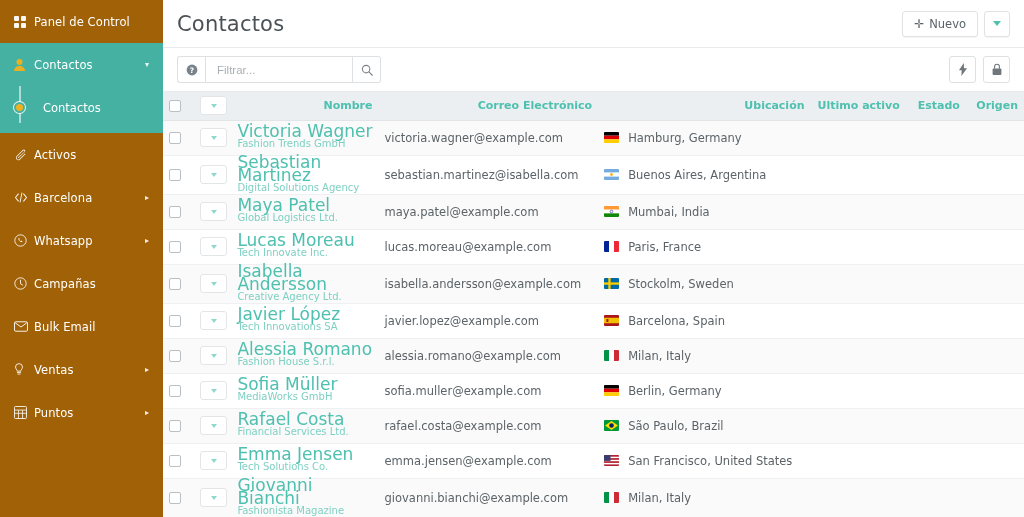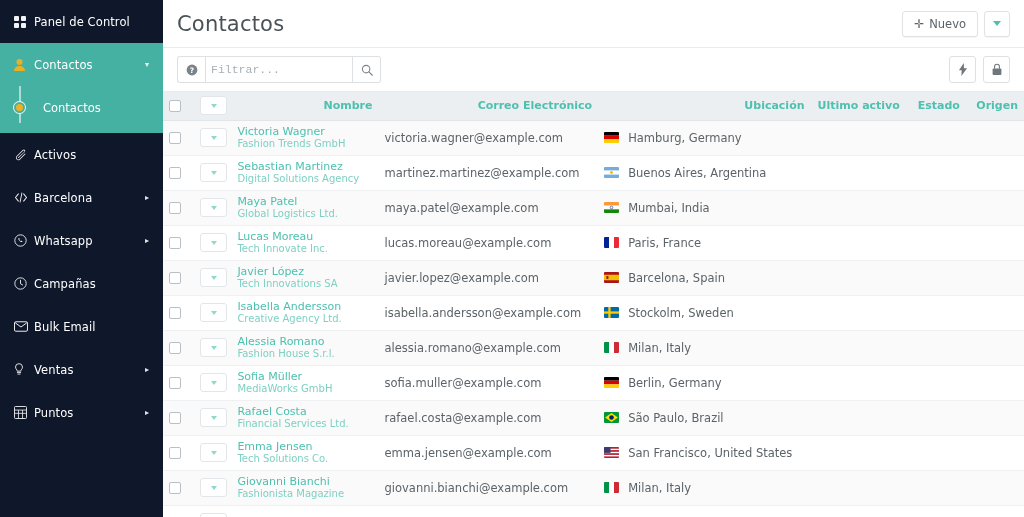--- a/index.html
+++ b/index.html
@@ -7,21 +7,21 @@
     width: 1024px; height: 517px;
     font-family: "DejaVu Sans", "Liberation Sans", sans-serif;
     background: #ffffff;
     overflow: hidden;
   }
   #app { display: flex; width: 1024px; height: 517px; }
 
   
   #sidebar {
     width: 163px; height: 517px; flex: 0 0 163px;
-    background: #0f172a;
+    background: #a16207;
     color: #ffffff;
     position: relative;
     overflow: hidden;
   }
   .nav-item {
     display: flex; align-items: center;
     height: 43px; padding: 0 14px;
     font-size: 11.5px; color: #ffffff;
     position: relative;
     cursor: pointer;
@@ -99,22 +99,22 @@
   .filter-group { display: flex; height: 27px; }
   .fg-addon, .fg-btn {
     width: 28px; border: 1px solid #dde1e4; background: #fff;
     display: flex; align-items: center; justify-content: center;
     color: #8a9298; cursor: pointer;
   }
   .fg-addon { border-radius: 3px 0 0 3px; border-right: none; }
   .fg-btn { border-radius: 0 3px 3px 0; border-left: none; }
   .fg-input {
     width: 148px; border: 1px solid #dde1e4; background: #fff;
-    font-size: 11.5px; color: #5b6368; padding: 0 5px;
-    font-family: Liberation Mono, monospace; outline: none;
+    font-size: 11.5px; color: #5b6368; padding: 0 11px;
+    font-family: Liberation Sans, sans-serif; outline: none;
   }
   .fg-input::placeholder { color: #a9b0b5; }
   .tool-btn {
     width: 27px; height: 27px; margin-left: 7px;
     border: 1px solid #dde1e4; border-radius: 3px; background: #fff;
     display: flex; align-items: center; justify-content: center;
     color: #6f777d; cursor: pointer;
   }
 
   
@@ -148,21 +148,21 @@
   }
   .ddbtn {
     width: 27px; height: 19px; border: 1px solid #e2e6e9; border-radius: 3px;
     background: #fff; display: flex; align-items: center; justify-content: center;
     cursor: pointer;
   }
   .ddcaret {
     width: 0; height: 0; border-left: 3.5px solid transparent;
     border-right: 3.5px solid transparent; border-top: 4px solid #8fd8cc;
   }
-  .name-main { color: #4ec0af; font-size: 11px; line-height: 13px; cursor: pointer; }
+  .name-main { color: #4ec0af; font-size: 17px; line-height: 13px; cursor: pointer; }
   .name-sub  { color: #7ed0c3; font-size: 10px; line-height: 12px; }
   .loc-cell { display: flex; align-items: center; gap: 9px; }
   .flag { width: 15px; height: 11px; flex: 0 0 15px; border-radius: 1px; overflow: hidden; display:block; }
 </style>
 </head>
 <body>
 
 <div id="app">
 
   <div id="sidebar">
@@ -383,21 +383,21 @@
               </td>
               <td>
                 <span class="ddbtn">
                   <span class="ddcaret"></span>
                 </span>
               </td>
               <td>
                 <div class="name-main">Sebastian Martinez</div>
                 <div class="name-sub">Digital Solutions Agency</div>
               </td>
-              <td>martinez.martinez@example.com</td>
+              <td>sebastian.martinez@isabella.com</td>
               <td>
                 <span class="loc-cell">
                   <svg class="flag" width="15" height="11" viewBox="0 0 15 11">
                     <rect width="15" height="11" fill="#fff"></rect>
                     <rect width="15" height="3.4" y="0" fill="#74acdf"></rect>
                     <rect width="15" height="3.4" y="7.6" fill="#74acdf"></rect>
                     <circle cx="7.5" cy="5.5" r="1.4" fill="#f6b40e"></circle>
                   </svg>
                   <span>Buenos Aires, Argentina</span>
                 </span>
@@ -466,60 +466,60 @@
             <tr>
               <td>
                 <span class="chk"></span>
               </td>
               <td>
                 <span class="ddbtn">
                   <span class="ddcaret"></span>
                 </span>
               </td>
               <td>
+                <div class="name-main">Isabella Andersson</div>
+                <div class="name-sub">Creative Agency Ltd.</div>
+              </td>
+              <td>isabella.andersson@example.com</td>
+              <td>
+                <span class="loc-cell">
+                  <svg class="flag" width="15" height="11" viewBox="0 0 15 11">
+                    <rect width="15" height="11" fill="#006aa7"></rect>
+                    <rect x="4.3" y="0" width="2.3" height="11" fill="#fecc00"></rect>
+                    <rect x="0" y="4.4" width="15" height="2.3" fill="#fecc00"></rect>
+                  </svg>
+                  <span>Stockolm, Sweden</span>
+                </span>
+              </td>
+              <td></td>
+              <td></td>
+              <td></td>
+            </tr>
+            <tr>
+              <td>
+                <span class="chk"></span>
+              </td>
+              <td>
+                <span class="ddbtn">
+                  <span class="ddcaret"></span>
+                </span>
+              </td>
+              <td>
                 <div class="name-main">Javier López</div>
                 <div class="name-sub">Tech Innovations SA</div>
               </td>
               <td>javier.lopez@example.com</td>
               <td>
                 <span class="loc-cell">
                   <svg class="flag" width="15" height="11" viewBox="0 0 15 11">
                     <rect width="15" height="11" fill="#aa151b"></rect>
                     <rect width="15" height="5.5" y="2.75" fill="#f1bf00"></rect>
                     <rect x="2.4" y="4" width="2" height="3" fill="#ad1519"></rect>
                   </svg>
                   <span>Barcelona, Spain</span>
-                </span>
-              </td>
-              <td></td>
-              <td></td>
-              <td></td>
-            </tr>
-            <tr>
-              <td>
-                <span class="chk"></span>
-              </td>
-              <td>
-                <span class="ddbtn">
-                  <span class="ddcaret"></span>
-                </span>
-              </td>
-              <td>
-                <div class="name-main">Isabella Andersson</div>
-                <div class="name-sub">Creative Agency Ltd.</div>
-              </td>
-              <td>isabella.andersson@example.com</td>
-              <td>
-                <span class="loc-cell">
-                  <svg class="flag" width="15" height="11" viewBox="0 0 15 11">
-                    <rect width="15" height="11" fill="#006aa7"></rect>
-                    <rect x="4.3" y="0" width="2.3" height="11" fill="#fecc00"></rect>
-                    <rect x="0" y="4.4" width="15" height="2.3" fill="#fecc00"></rect>
-                  </svg>
-                  <span>Stockolm, Sweden</span>
                 </span>
               </td>
               <td></td>
               <td></td>
               <td></td>
             </tr>
             <tr>
               <td>
                 <span class="chk"></span>
               </td>

